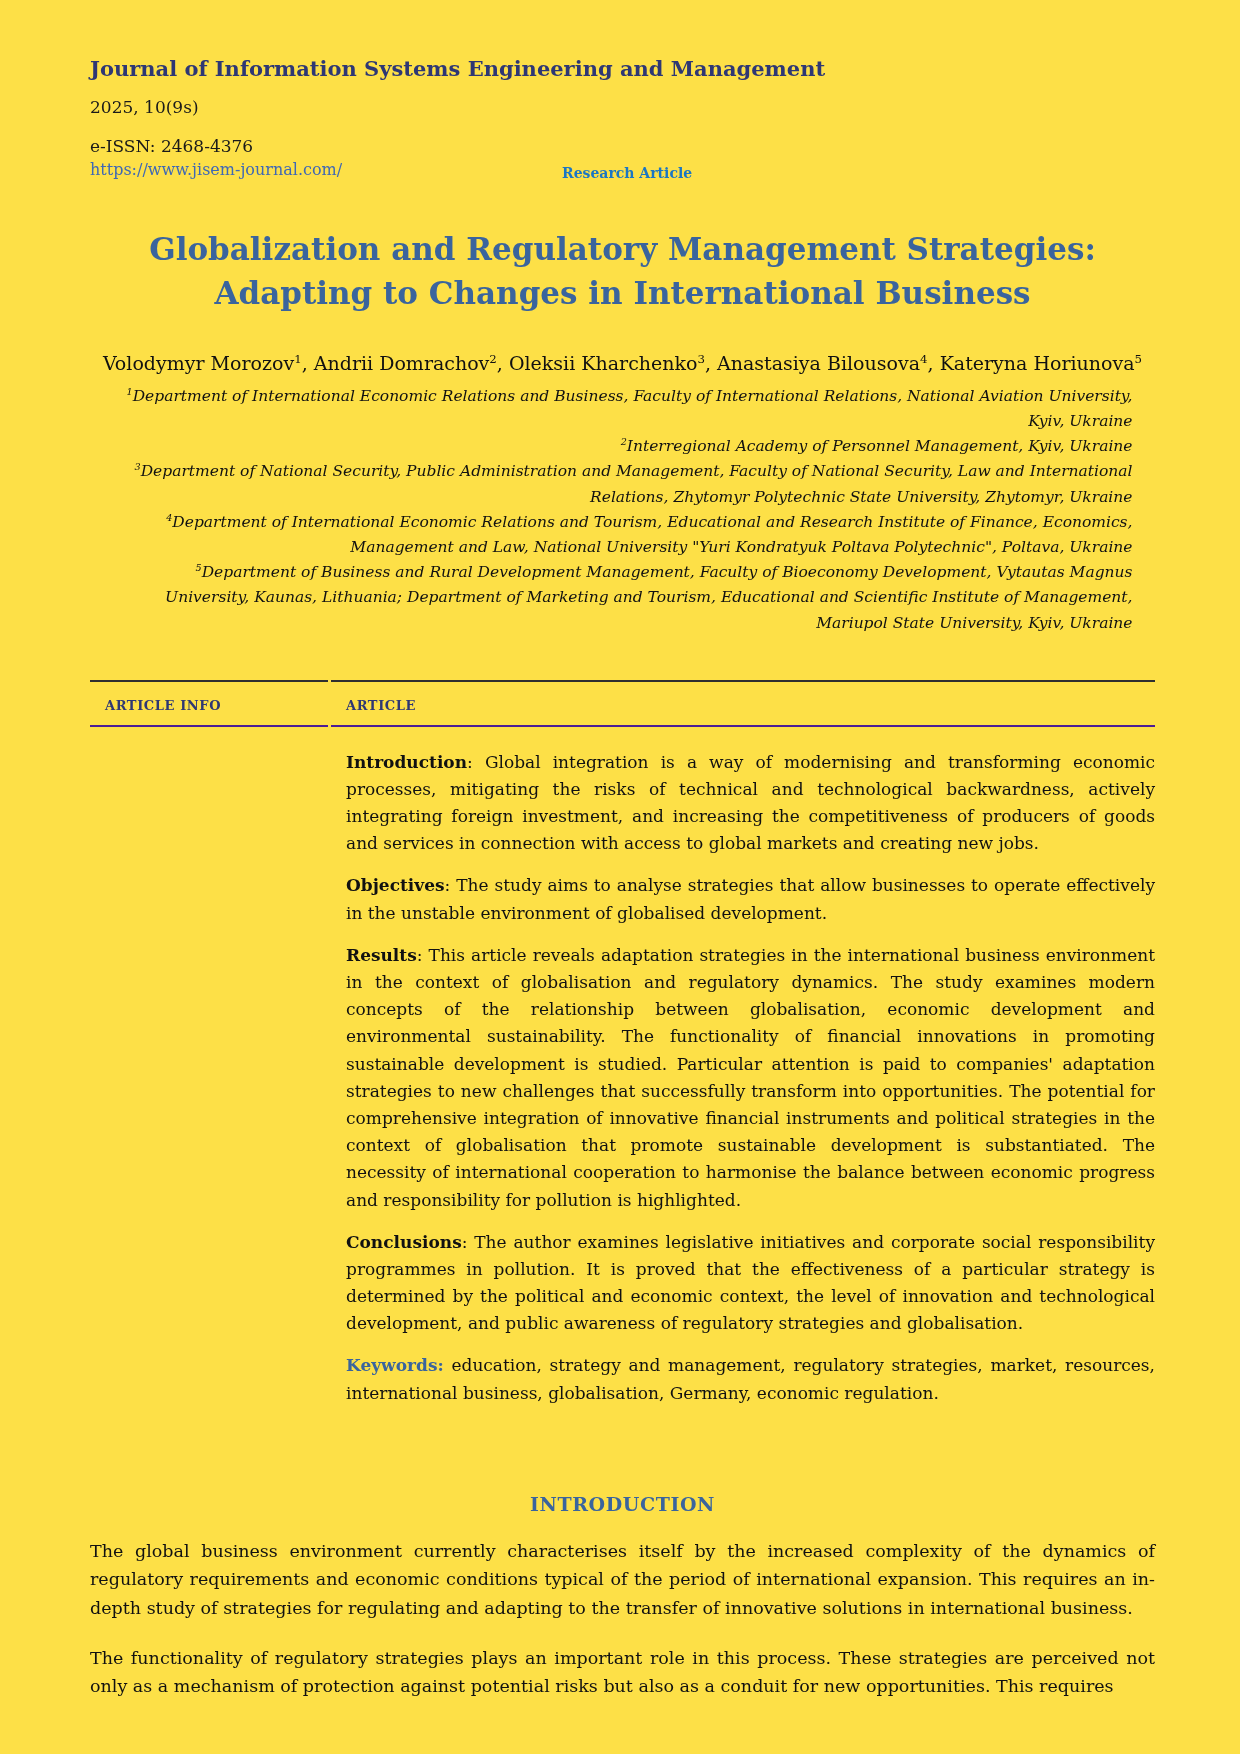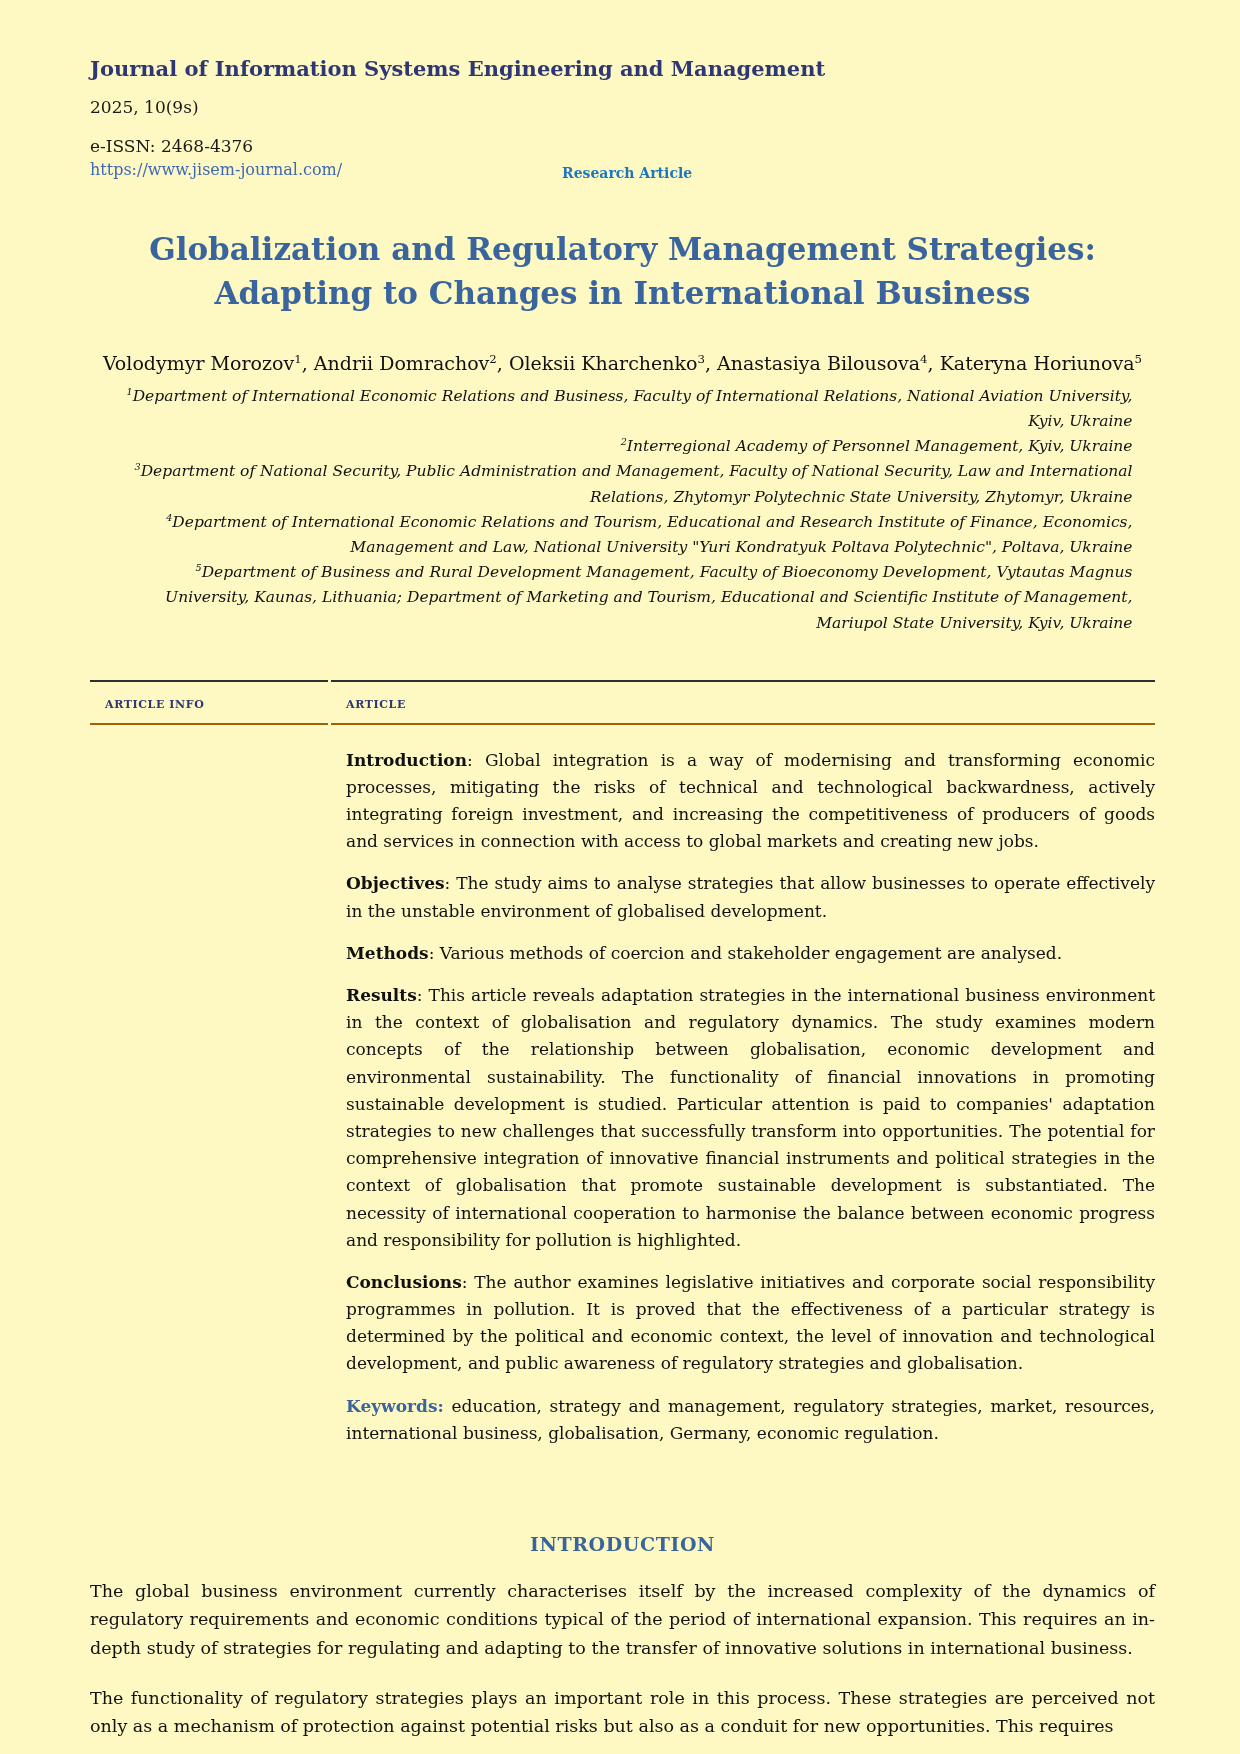--- a/index.html
+++ b/index.html
@@ -5,21 +5,21 @@
   html, body {
     margin: 0;
     padding: 0;
     background: #ffffff;
   }
   .page {
     position: relative;
     width: 1240px;
     height: 1754px;
     margin: 0 auto;
-    background: #fef9c3;
+    background: #fde047;
     box-sizing: border-box;
     padding: 56px 85px 40px 90px;
     font-family: "DejaVu Serif", "Liberation Serif", serif;
     color: #141414;
     overflow: hidden;
   }
 
   
   .masthead { position: relative; }
   .journal-name {
@@ -84,26 +84,26 @@
     column-gap: 3px;
     margin-top: 44px;
   }
   .col {
     border-top: 2px solid #2f2f2f;
     box-sizing: border-box;
   }
   .col-info  { width: 238px; flex: none; }
   .col-abstract { flex: 1; }
   .col-header {
-    font-size: 11px;
+    font-size: 13px;
     font-weight: bold;
     letter-spacing: 0.6px;
     color: #2e3774;
     padding: 16px 0 12px 15px;
-    border-bottom: 2px solid #a16207;
+    border-bottom: 2px solid #4c1d95;
   }
   .col-body { padding: 22px 0 18px 15px; }
   .col-info .col-body p {
     margin: 0 0 27px 0;
     font-size: 16.5px;
     color: #111111;
   }
   .abs-para {
     margin: 0 0 15px 0;
     font-size: 17px;
@@ -166,21 +166,20 @@
 
   <section class="info-table">
     <div class="col col-info">
       <div class="col-header">ARTICLE INFO</div>
     </div>
     <div class="col col-abstract">
       <div class="col-header">ARTICLE</div>
       <div class="col-body">
         <p class="abs-para"><span class="abs-label">Introduction</span><span>: </span><span>Global integration is a way of modernising and transforming economic processes, mitigating the risks of technical and technological backwardness, actively integrating foreign investment, and increasing the competitiveness of producers of goods and services in connection with access to global markets and creating new jobs.</span></p>
         <p class="abs-para"><span class="abs-label">Objectives</span><span>: </span><span>The study aims to analyse strategies that allow businesses to operate effectively in the unstable environment of globalised development.</span></p>
-        <p class="abs-para"><span class="abs-label">Methods</span><span>: </span><span>Various methods of coercion and stakeholder engagement are analysed.</span></p>
         <p class="abs-para"><span class="abs-label">Results</span><span>: </span><span>This article reveals adaptation strategies in the international business environment in the context of globalisation and regulatory dynamics. The study examines modern concepts of the relationship between globalisation, economic development and environmental sustainability. The functionality of financial innovations in promoting sustainable development is studied. Particular attention is paid to companies' adaptation strategies to new challenges that successfully transform into opportunities. The potential for comprehensive integration of innovative financial instruments and political strategies in the context of globalisation that promote sustainable development is substantiated. The necessity of international cooperation to harmonise the balance between economic progress and responsibility for pollution is highlighted.</span></p>
         <p class="abs-para"><span class="abs-label">Conclusions</span><span>: </span><span>The author examines legislative initiatives and corporate social responsibility programmes in pollution. It is proved that the effectiveness of a particular strategy is determined by the political and economic context, the level of innovation and technological development, and public awareness of regulatory strategies and globalisation.</span></p>
         <p class="abs-para"><span class="abs-label accent">Keywords:</span><span> </span><span>education, strategy and management, regulatory strategies, market, resources, international business, globalisation, Germany, economic regulation.</span></p>
       </div>
     </div>
   </section>
 
   <h2 class="section-heading">INTRODUCTION</h2>
 
   <p class="body-para">The global business environment currently characterises itself by the increased complexity of the dynamics of regulatory requirements and economic conditions typical of the period of international expansion. This requires an in-depth study of strategies for regulating and adapting to the transfer of innovative solutions in international business.</p>

